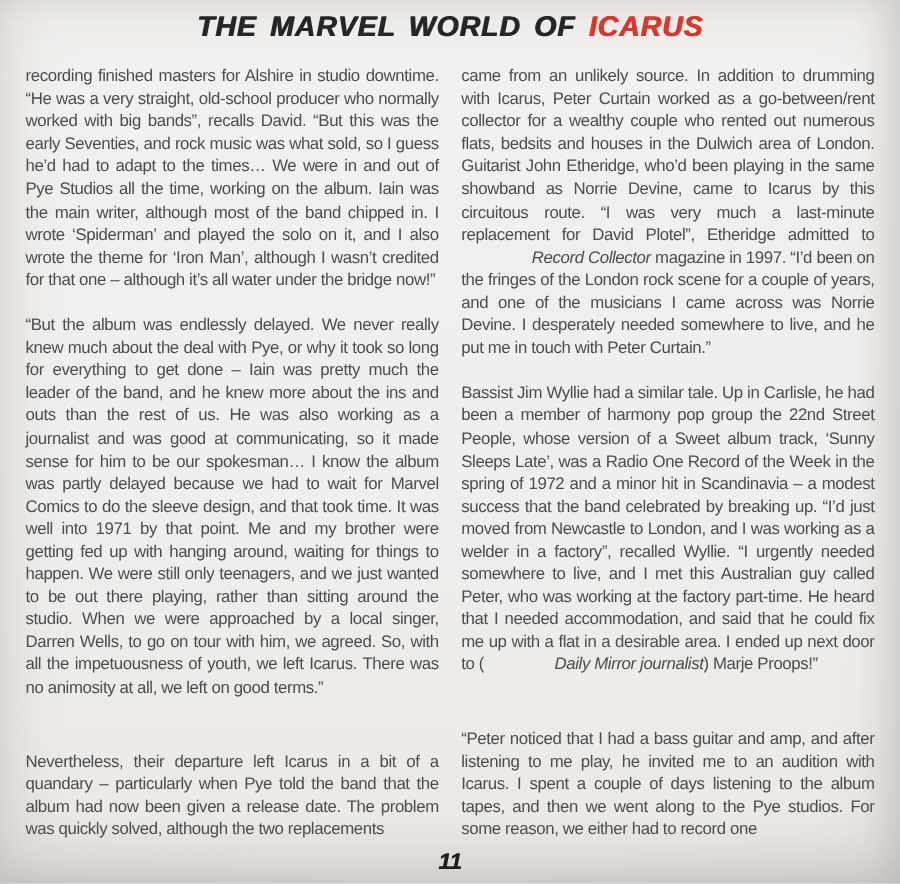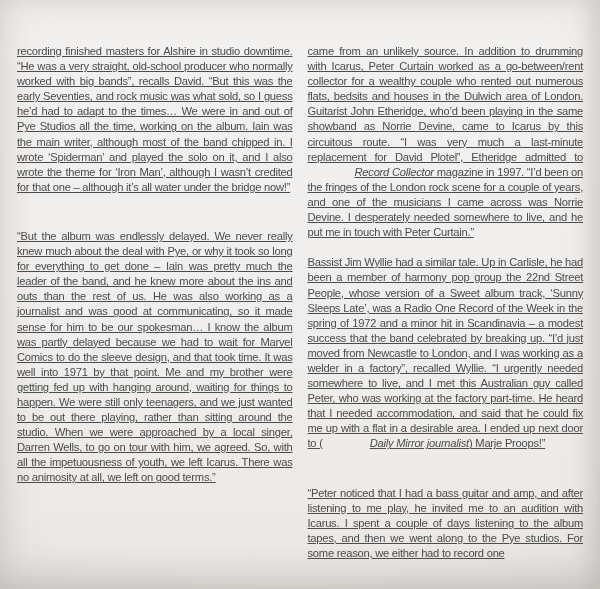--- a/index.html
+++ b/index.html
@@ -54,21 +54,20 @@
     flex: 1;
     min-width: 0;
     text-align: justify;
     font-size: 11.2px;
     line-height: 15.1px;
     letter-spacing: -0.25px;
     color: #4c4c4c;
   }
   .col p {
     margin: 0 0 15.1px 0;
-    text-decoration: underline;
   }
   .col p:last-child { margin-bottom: 0; margin-top: 34px; }
   .col i { font-style: italic; margin-left: 47px; }
   .page-number {
     position: absolute;
     bottom: 7px;
     left: 0;
     right: 0;
     text-align: center;
     font-weight: bold;
@@ -77,27 +76,33 @@
     line-height: 1;
     color: #1f1f1f;
     text-shadow: 0.4px 0 0 #1f1f1f;
   }
 </style>
 </head>
 <body>
 
 <div class="page">
 
+  <div class="header">
+    <span class="title-main">THE MARVEL WORLD OF</span>
+    <span class="title-accent" style="color: rgb(212, 56, 46);">ICARUS</span>
+  </div>
 
   <div class="columns">
     <div class="col">
         <p><span>recording finished masters for Alshire in studio downtime. “He was a very straight, old-school producer who normally worked with big bands”, recalls David. “But this was the early Seventies, and rock music was what sold, so I guess he’d had to adapt to the times… We were in and out of Pye Studios all the time, working on the album. Iain was the main writer, although most of the band chipped in. I wrote ‘Spiderman’ and played the solo on it, and I also wrote the theme for ‘Iron Man’, although I wasn’t credited for that one – although it’s all water under the bridge now!”</span></p>
         <p><span>“But the album was endlessly delayed. We never really knew much about the deal with Pye, or why it took so long for everything to get done – Iain was pretty much the leader of the band, and he knew more about the ins and outs than the rest of us. He was also working as a journalist and was good at communicating, so it made sense for him to be our spokesman… I know the album was partly delayed because we had to wait for Marvel Comics to do the sleeve design, and that took time. It was well into 1971 by that point. Me and my brother were getting fed up with hanging around, waiting for things to happen. We were still only teenagers, and we just wanted to be out there playing, rather than sitting around the studio. When we were approached by a local singer, Darren Wells, to go on tour with him, we agreed. So, with all the impetuousness of youth, we left Icarus. There was no animosity at all, we left on good terms.”</span></p>
+        <p><span>Nevertheless, their departure left Icarus in a bit of a quandary – particularly when Pye told the band that the album had now been given a release date. The problem was quickly solved, although the two replacements</span></p>
       </div>
     <div class="col">
         <p><span>came from an unlikely source. In addition to drumming with Icarus, Peter Curtain worked as a go-between/rent collector for a wealthy couple who rented out numerous flats, bedsits and houses in the Dulwich area of London. Guitarist John Etheridge, who’d been playing in the same showband as Norrie Devine, came to Icarus by this circuitous route. “I was very much a last-minute replacement for David Plotel”, Etheridge admitted to </span><i>Record Collector</i><span> magazine in 1997. “I’d been on the fringes of the London rock scene for a couple of years, and one of the musicians I came across was Norrie Devine. I desperately needed somewhere to live, and he put me in touch with Peter Curtain.”</span></p>
         <p><span>Bassist Jim Wyllie had a similar tale. Up in Carlisle, he had been a member of harmony pop group the 22nd Street People, whose version of a Sweet album track, ‘Sunny Sleeps Late’, was a Radio One Record of the Week in the spring of 1972 and a minor hit in Scandinavia – a modest success that the band celebrated by breaking up. “I’d just moved from Newcastle to London, and I was working as a welder in a factory”, recalled Wyllie. “I urgently needed somewhere to live, and I met this Australian guy called Peter, who was working at the factory part-time. He heard that I needed accommodation, and said that he could fix me up with a flat in a desirable area. I ended up next door to (</span><i>Daily Mirror journalist</i><span>) Marje Proops!”</span></p>
         <p><span>“Peter noticed that I had a bass guitar and amp, and after listening to me play, he invited me to an audition with Icarus. I spent a couple of days listening to the album tapes, and then we went along to the Pye studios. For some reason, we either had to record one</span></p>
       </div>
   </div>
 
+  <div class="page-number">11</div>
 
 </div>
 
 </body></html>

